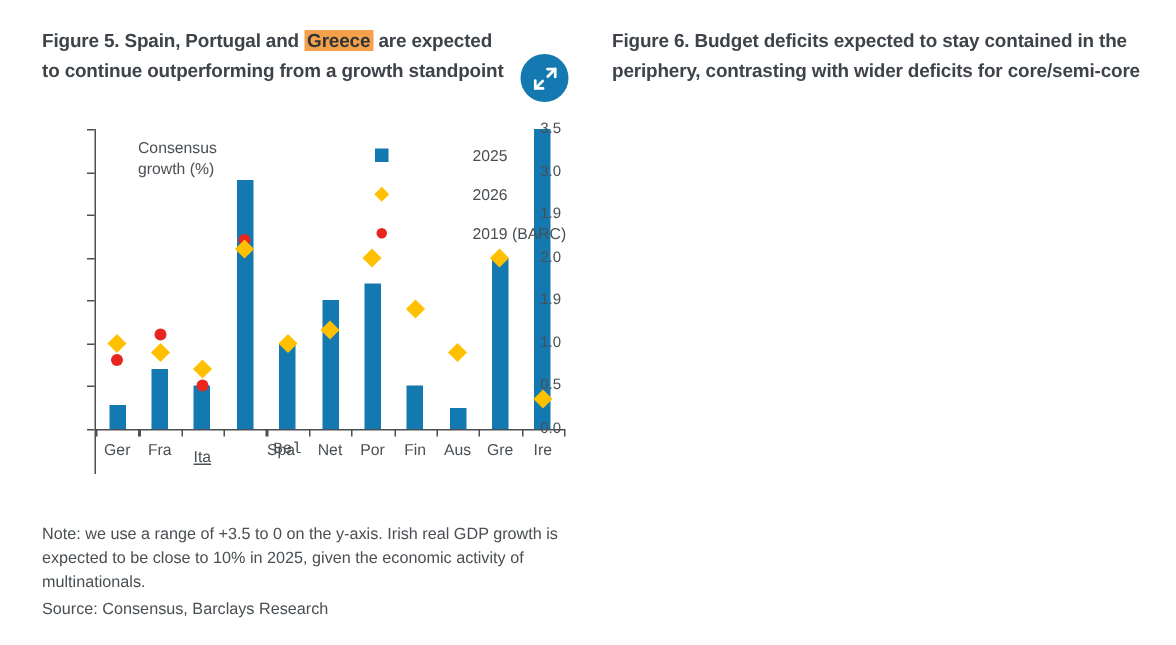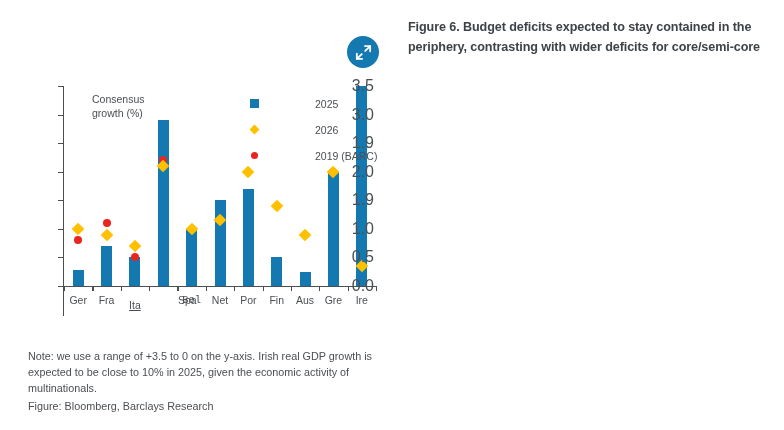--- a/index.html
+++ b/index.html
@@ -24,21 +24,21 @@
   .expand-btn{
     position:absolute;left:347px;top:36px;width:32px;height:32px;
     border-radius:50%;background:#1479B0;border:none;padding:0;cursor:pointer;
   }
   .expand-btn svg{display:block;margin:6px auto;}
 
   
   .chart{position:absolute;}
   .chart-left{left:28px;top:86px;width:350px;height:230px;}
   .ylab{
-    position:absolute;right:4px;font-size:16px;color:#4a4f53;
+    position:absolute;right:4px;font-size:10px;color:#4a4f53;
     transform:translateY(-50%);white-space:nowrap;
   }
   .ytick{position:absolute;left:30px;width:5px;height:1px;background:#4a4f53;}
   .yaxis-line{position:absolute;left:35px;top:0;bottom:0;width:1.3px;background:#4a4f53;}
 
   .plot{position:absolute;left:36px;right:2px;top:0;bottom:0;}
   .xaxis-line{position:absolute;left:0;right:0;height:1.3px;background:#4a4f53;}
 
   .bar{position:absolute;background:#1479B0;width:11px;}
   .dia{
@@ -75,20 +75,23 @@
   .note-block{left:28px;top:348px;width:360px;}
   .src-left{left:28px;top:398px;}
 </style>
 </head>
 <body>
 
 <div class="page">
 
   <div class="panel panel-left">
 
+    <div class="fig-title">
+      <span>Figure 5. Spain, Portugal and </span><span class="hl">Greece</span><span> are expected to continue outperforming from a growth standpoint</span>
+    </div>
 
     <button class="expand-btn">
       <span>
         <svg width="19" height="19" viewBox="0 0 20 20" aria-hidden="true">
           <path d="M11.5 3.2 L17 3.2 L17 8.7" fill="none" stroke="#ffffff" stroke-width="1.9" stroke-linecap="round" stroke-linejoin="round"></path>
           <path d="M17 3.2 L11.8 8.4" fill="none" stroke="#ffffff" stroke-width="1.9" stroke-linecap="round"></path>
           <path d="M8.5 16.8 L3 16.8 L3 11.3" fill="none" stroke="#ffffff" stroke-width="1.9" stroke-linecap="round" stroke-linejoin="round"></path>
           <path d="M3 16.8 L8.2 11.6" fill="none" stroke="#ffffff" stroke-width="1.9" stroke-linecap="round"></path>
         </svg>
       </span>
@@ -183,21 +186,21 @@
         <div class="ytick" style="top: 85.7143px;"></div>
         <div class="ylab" style="top: 57.1429px;">1.9</div>
         <div class="ytick" style="top: 57.1429px;"></div>
         <div class="ylab" style="top: 28.5714px;">3.0</div>
         <div class="ytick" style="top: 28.5714px;"></div>
         <div class="ylab" style="top: 0px;">3.5</div>
         <div class="ytick" style="top: 0px;"></div>
       </div>
 
     <div class="foot note-block">Note: we use a range of +3.5 to 0 on the y-axis. Irish real GDP growth is expected to be close to 10% in 2025, given the economic activity of multinationals.</div>
-    <div class="foot src-left">Figure: Bloomberg, Barclays Research</div>
+    <div class="foot src-left">Source: Consensus, Barclays Research</div>
   </div>
 
   <div class="panel panel-right">
 
     <div class="fig-title">Figure 6. Budget deficits expected to stay contained in the periphery, contrasting with wider deficits for core/semi-core</div>
 
   </div>
 
 </div>
 

